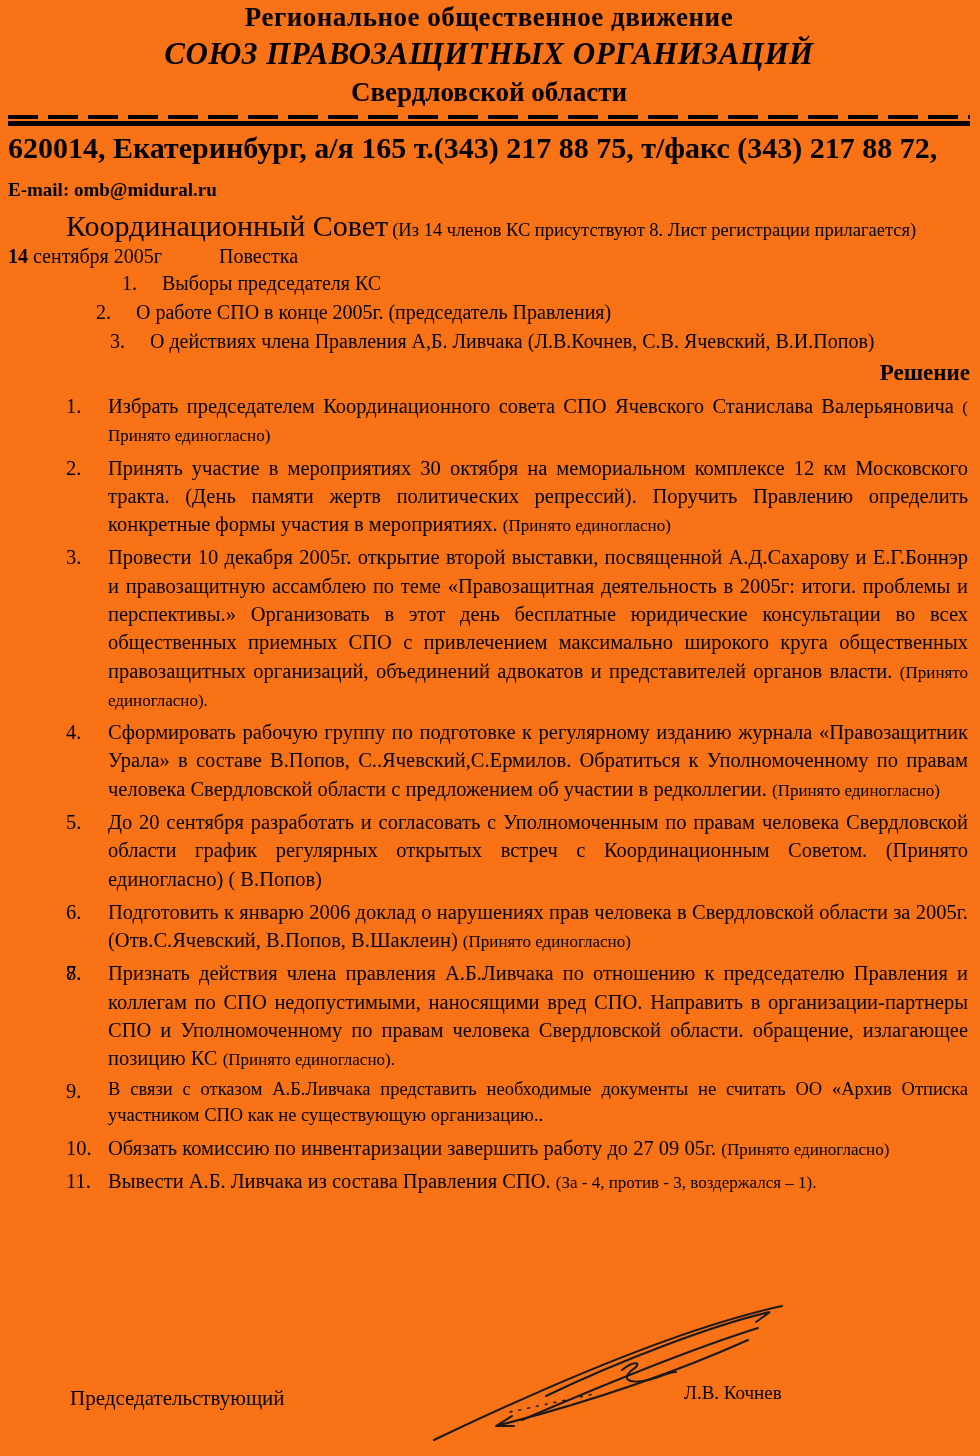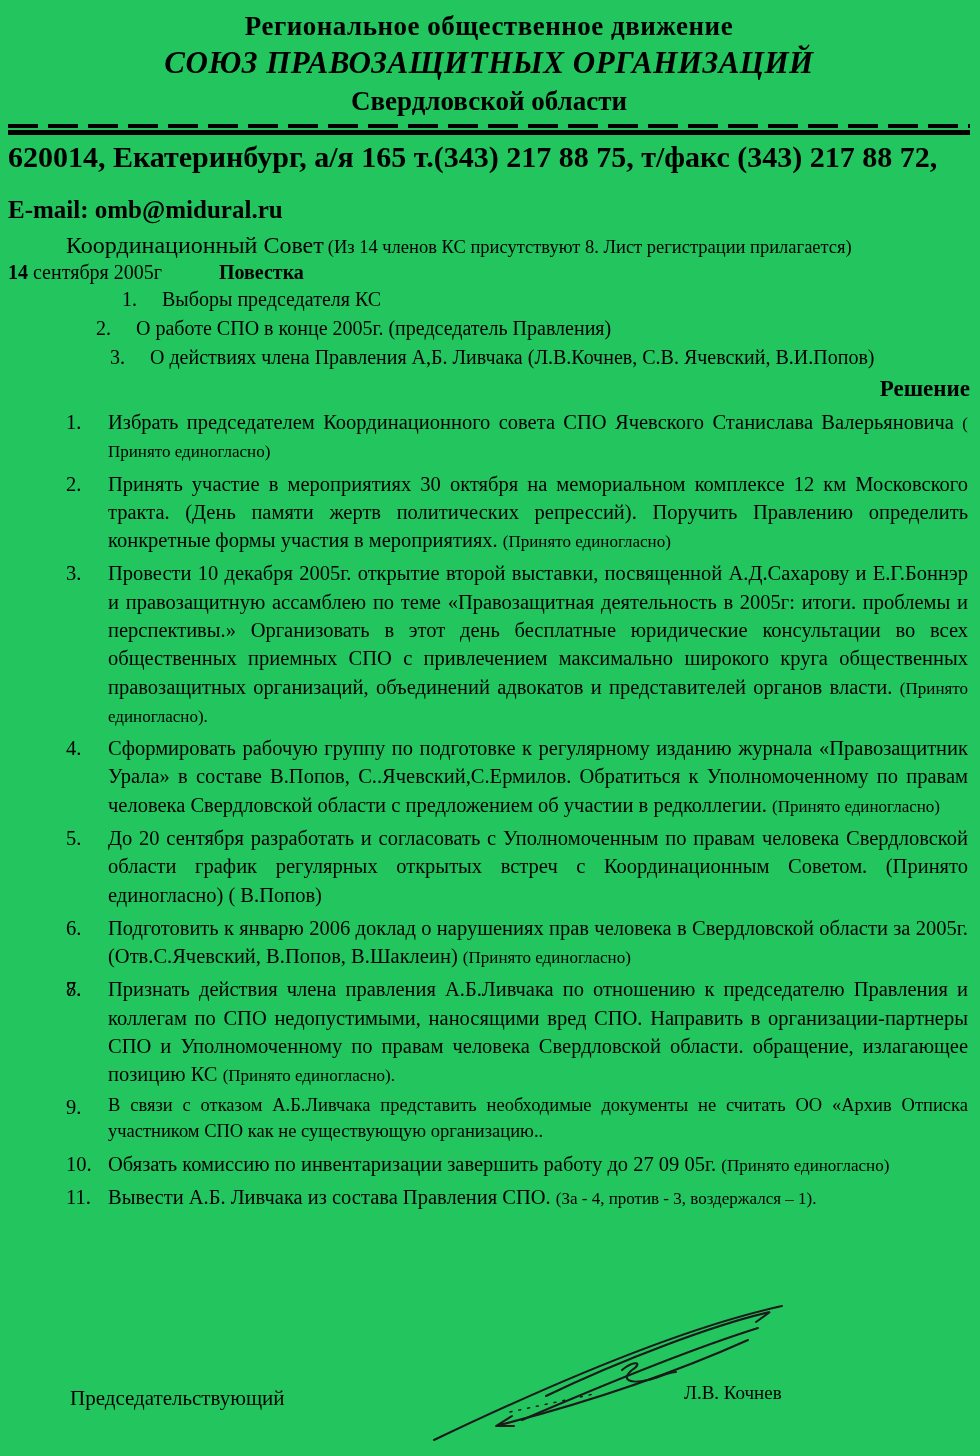--- a/index.html
+++ b/index.html
@@ -5,44 +5,44 @@
   html, body {
     margin: 0; padding: 0;
     background: #ffffff;
     color: #000;
     font-family: "Liberation Serif", "DejaVu Serif", serif;
   }
   .page {
     position: relative;
     width: 980px; height: 1456px;
     box-sizing: border-box;
-    padding: 11px 10px 0 8px;
+    padding: 2px 10px 0 8px;
     overflow: hidden;
-    background: #22c55e;
+    background: #f97316;
   }
   
   .letterhead { text-align: center; }
   .lh-line1 { font-size: 27px; font-weight: bold; letter-spacing: 0.5px; }
   .lh-line2 { font-size: 31px; font-weight: bold; font-style: italic; margin-top: 3px; letter-spacing: 0.5px; }
   .lh-line3 { font-size: 27px; font-weight: bold; margin-top: 5px; }
   .rule { margin-top: 7px; }
   .rule-dashed { height: 4px;
     background: repeating-linear-gradient(90deg, #000 0 30px, transparent 30px 40px);
   }
   .rule-solid { height: 5px; background: #000; margin-top: 2px; }
   
   .address { font-size: 30px; font-weight: bold; margin-top: 5px; }
-  .email   { font-size: 25px; font-weight: bold; margin-top: 22px; }
+  .email   { font-size: 19px; font-weight: bold; margin-top: 14px; }
   
   .intro { margin-top: 8px; padding-left: 58px; }
-  .intro-main { font-size: 24px; }
+  .intro-main { font-size: 30px; }
   .intro-note { font-size: 18.5px; text-align: right; }
   .dateline { margin-top: 2px; font-size: 20px; }
   .date-day { font-weight: bold; }
-  .agenda-heading { font-weight: bold; margin-left: 52px; }
+  .agenda-heading { font-weight: normal; margin-left: 52px; }
   
   .agenda { margin: 4px 0 0 88px; font-size: 20px; }
   .agenda .item { position: relative; padding-left: 40px; margin-bottom: 6px; }
   .agenda .item:nth-child(1) { margin-left: 26px; }
   .agenda .item:nth-child(3) { margin-left: 14px; }
   .num { position: absolute; left: 0; top: 0; }
   
   .decision-heading { text-align: right; font-size: 23px; font-weight: bold; margin: 7px 0 6px 0; }
   .decisions { margin: 0 2px 0 58px; font-size: 20.5px; line-height: 1.38; }
   .decisions .item { position: relative; padding-left: 42px; margin-bottom: 5px; text-align: justify; }

